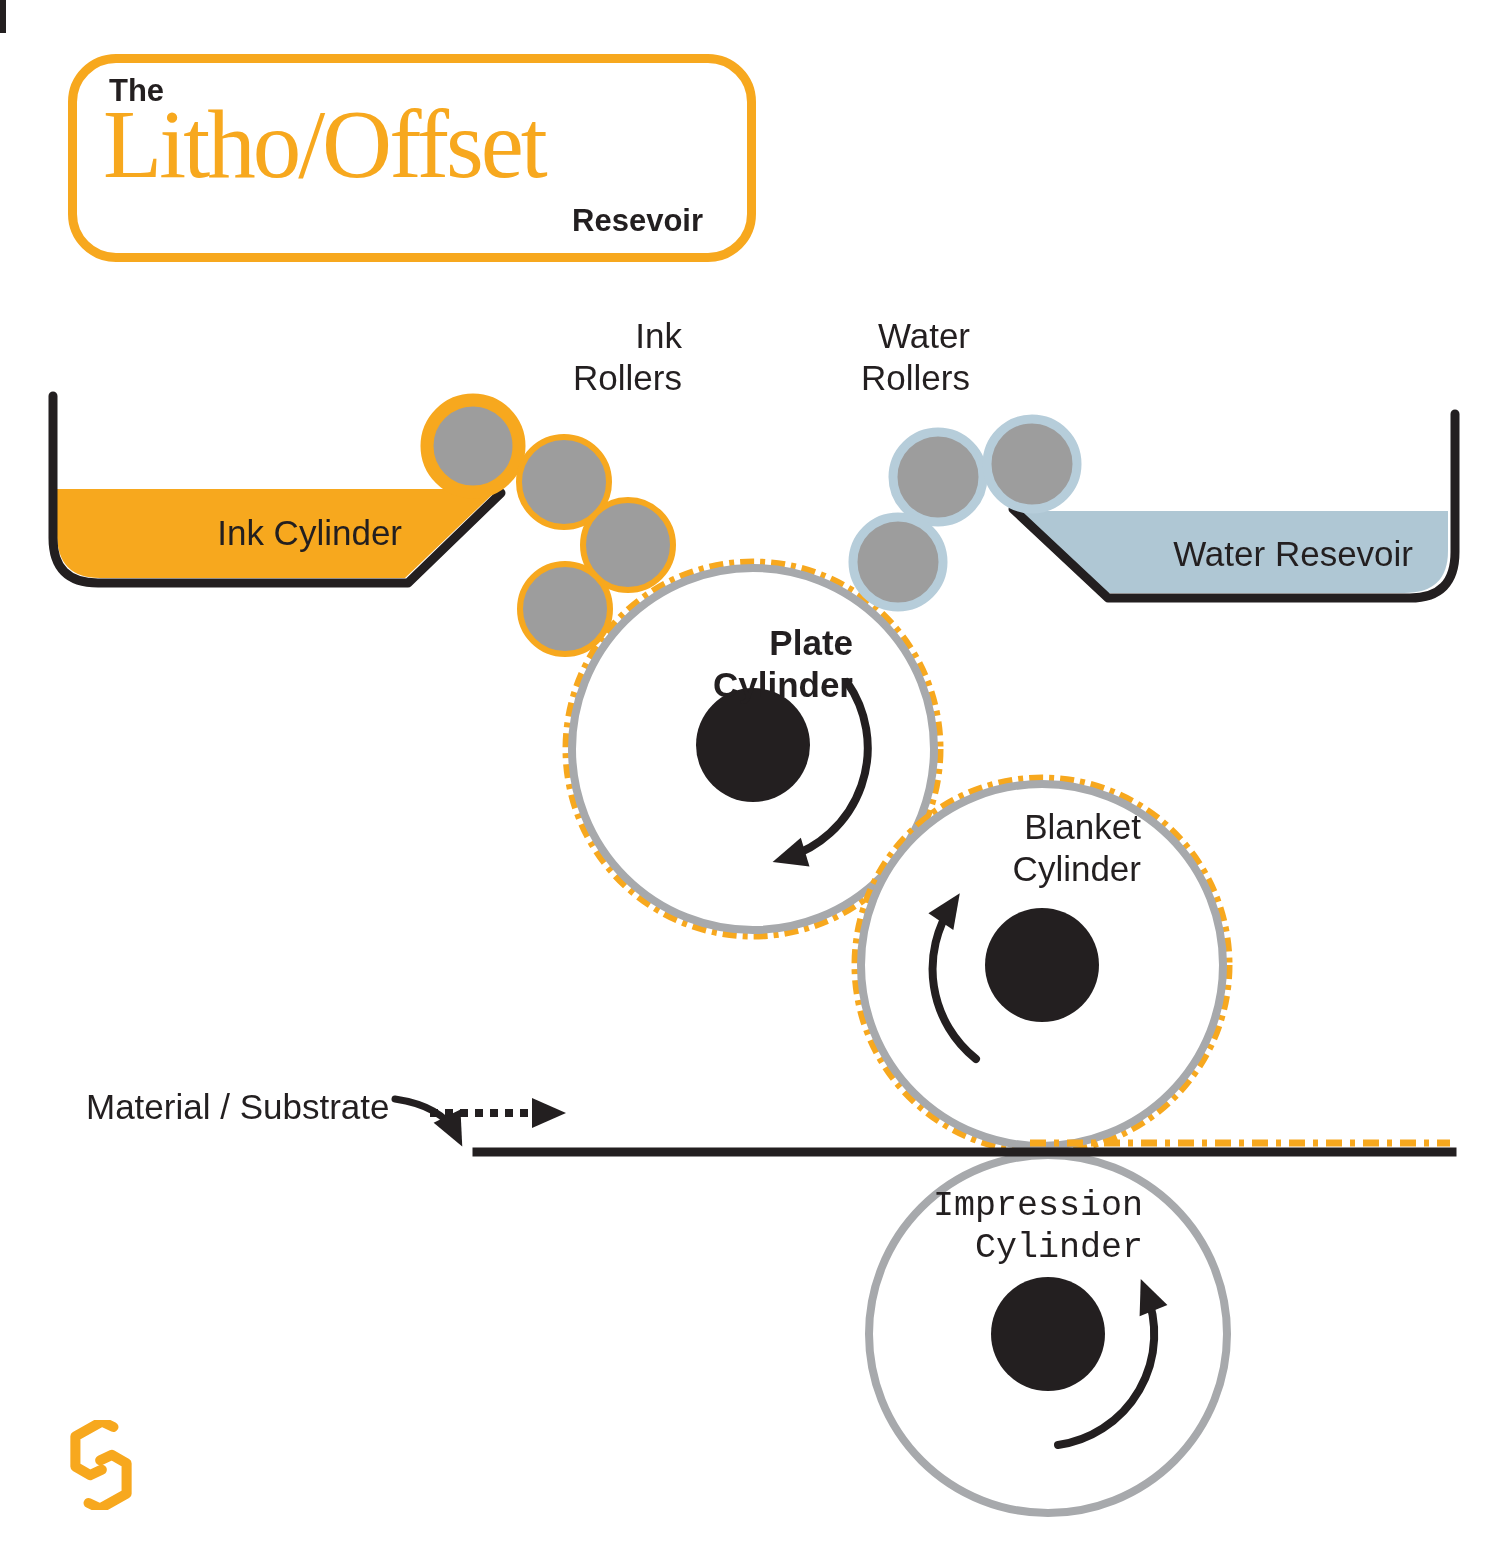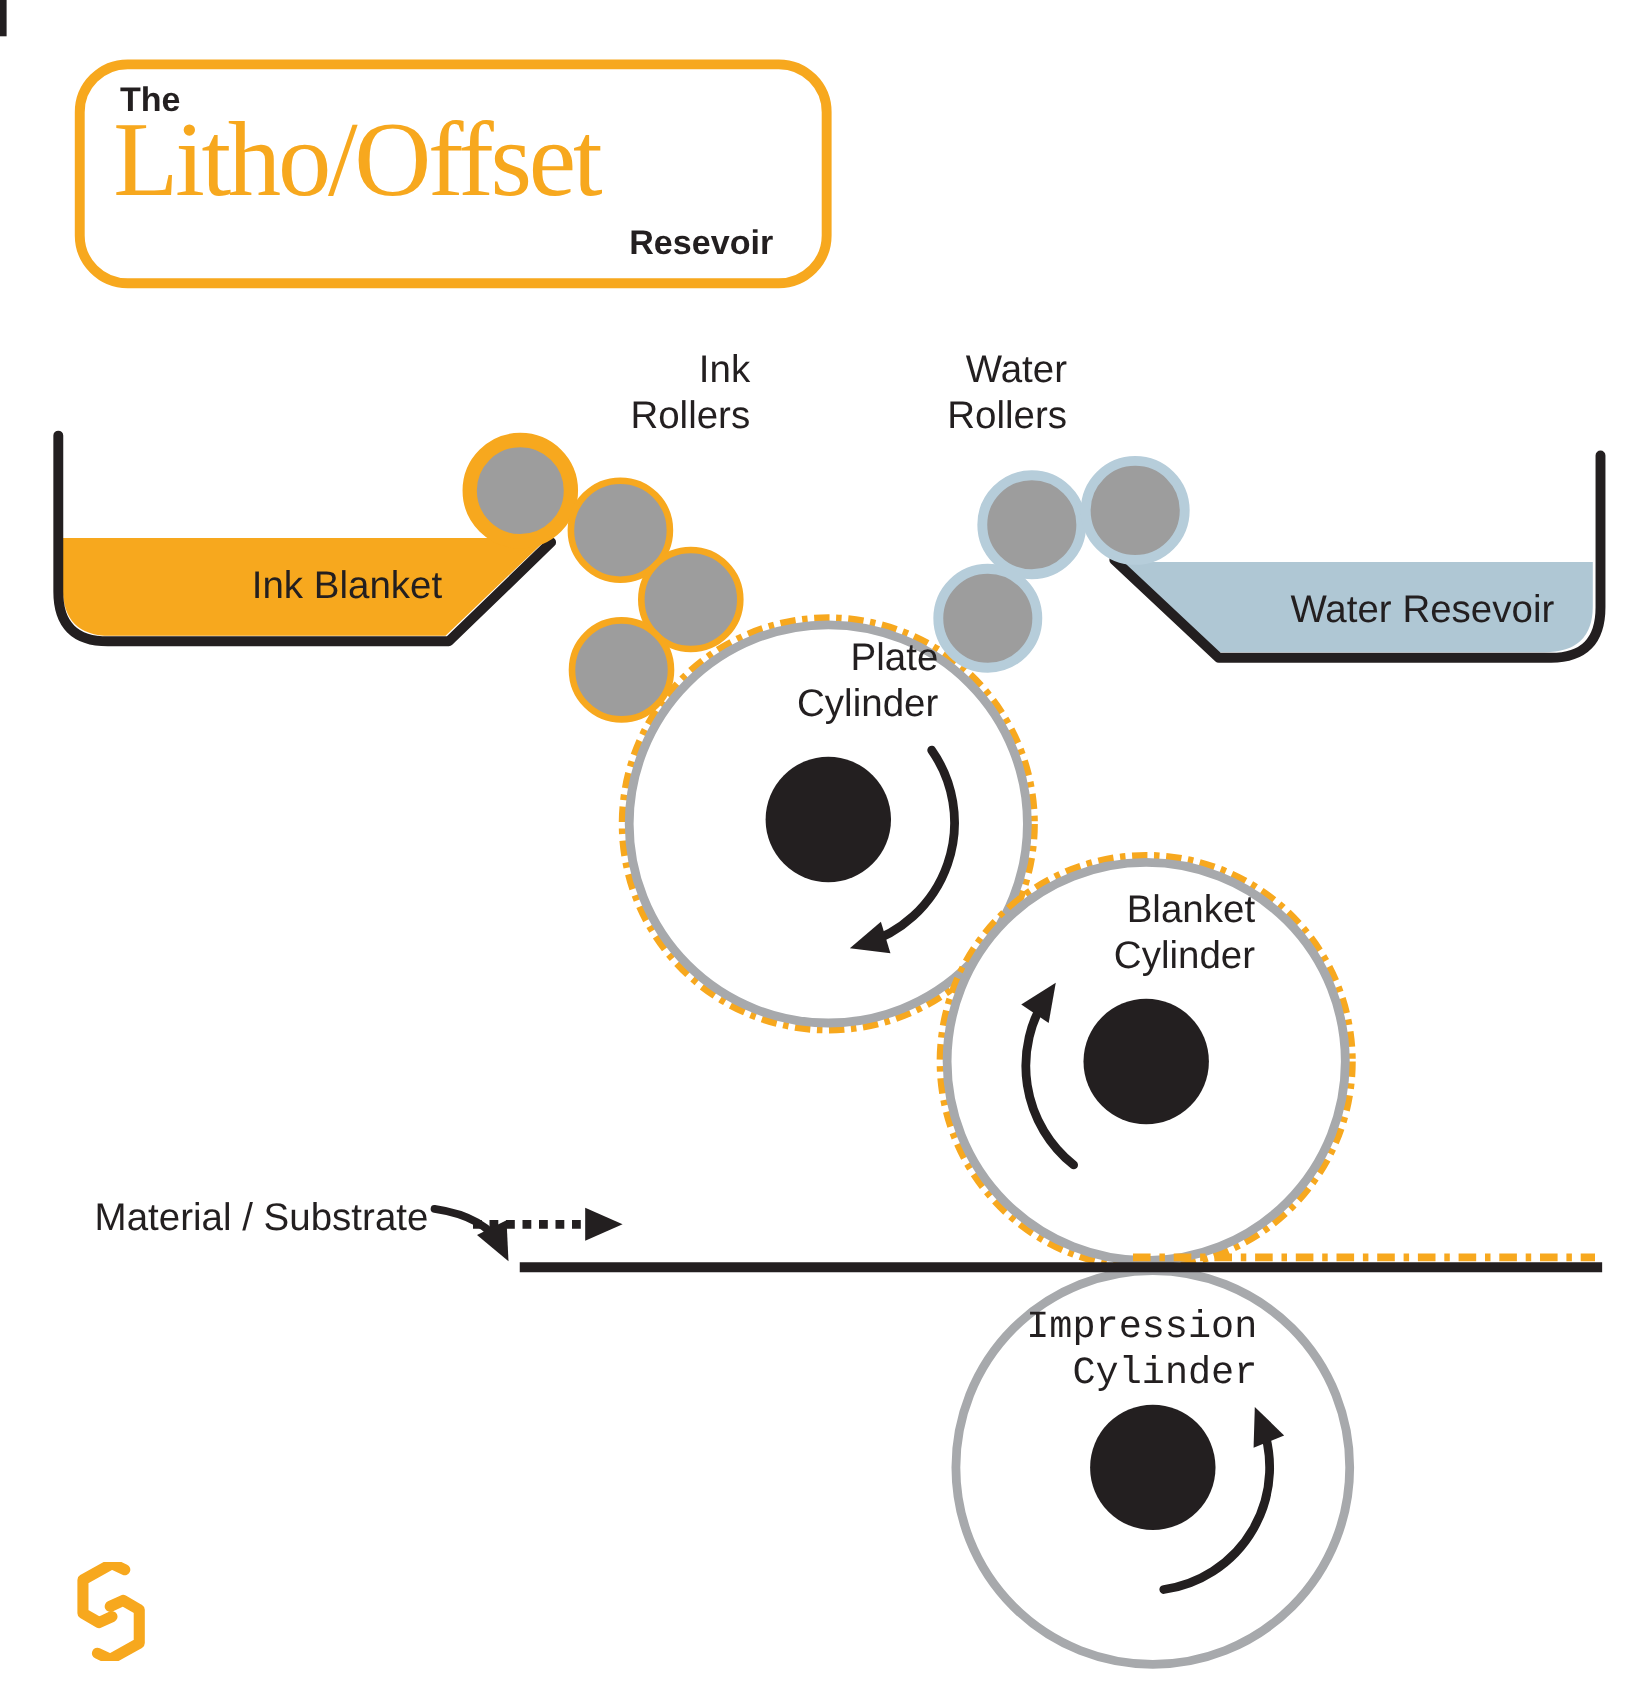--- a/index.html
+++ b/index.html
@@ -121,23 +121,23 @@
       <circle class="roller-water" cx="938" cy="477" r="45"></circle>
       <circle class="roller-water" cx="1032" cy="464" r="45"></circle>
       <circle class="roller-water" cx="898" cy="562" r="45"></circle>
     </g>
   </svg>
 
   <div class="lbl" style="left:482px;top:315px;width:200px;">Ink
 Rollers</div>
   <div class="lbl" style="left:770px;top:315px;width:200px;">Water
 Rollers</div>
-  <div class="lbl" style="left:102px;top:512px;width:300px;">Ink Blanket</div>
+  <div class="lbl" style="left:102px;top:512px;width:300px;">Ink Cylinder</div>
   <div class="lbl" style="left:1113px;top:533px;width:300px;">Water Resevoir</div>
-  <div class="lbl" style="left:653px;top:577px;width:200px;">Plate
+  <div class="lbl" style="left:653px;top:622px;width:200px;font-weight:bold;">Plate
 Cylinder</div>
   <div class="lbl" style="left:941px;top:806px;width:200px;">Blanket
 Cylinder</div>
   <div class="lbl" style="left:883px;top:1185px;width:260px;font-family:Liberation Mono, monospace;">Impression
 Cylinder</div>
   <div class="lbl lbl-left" style="left:86px;top:1086px;">Material / Substrate</div>
 
   <svg style="position:absolute;left:62px;top:1420px;" width="78" height="90" viewBox="0 0 100 116">
     <path class="logo-path" d="M 66 9 L 51 2 L 17 21 L 17 60 L 36 71 L 51 64"></path>
     <path class="logo-path" d="M 34 107 L 49 114 L 83 95 L 83 56 L 64 45 L 49 52"></path>

